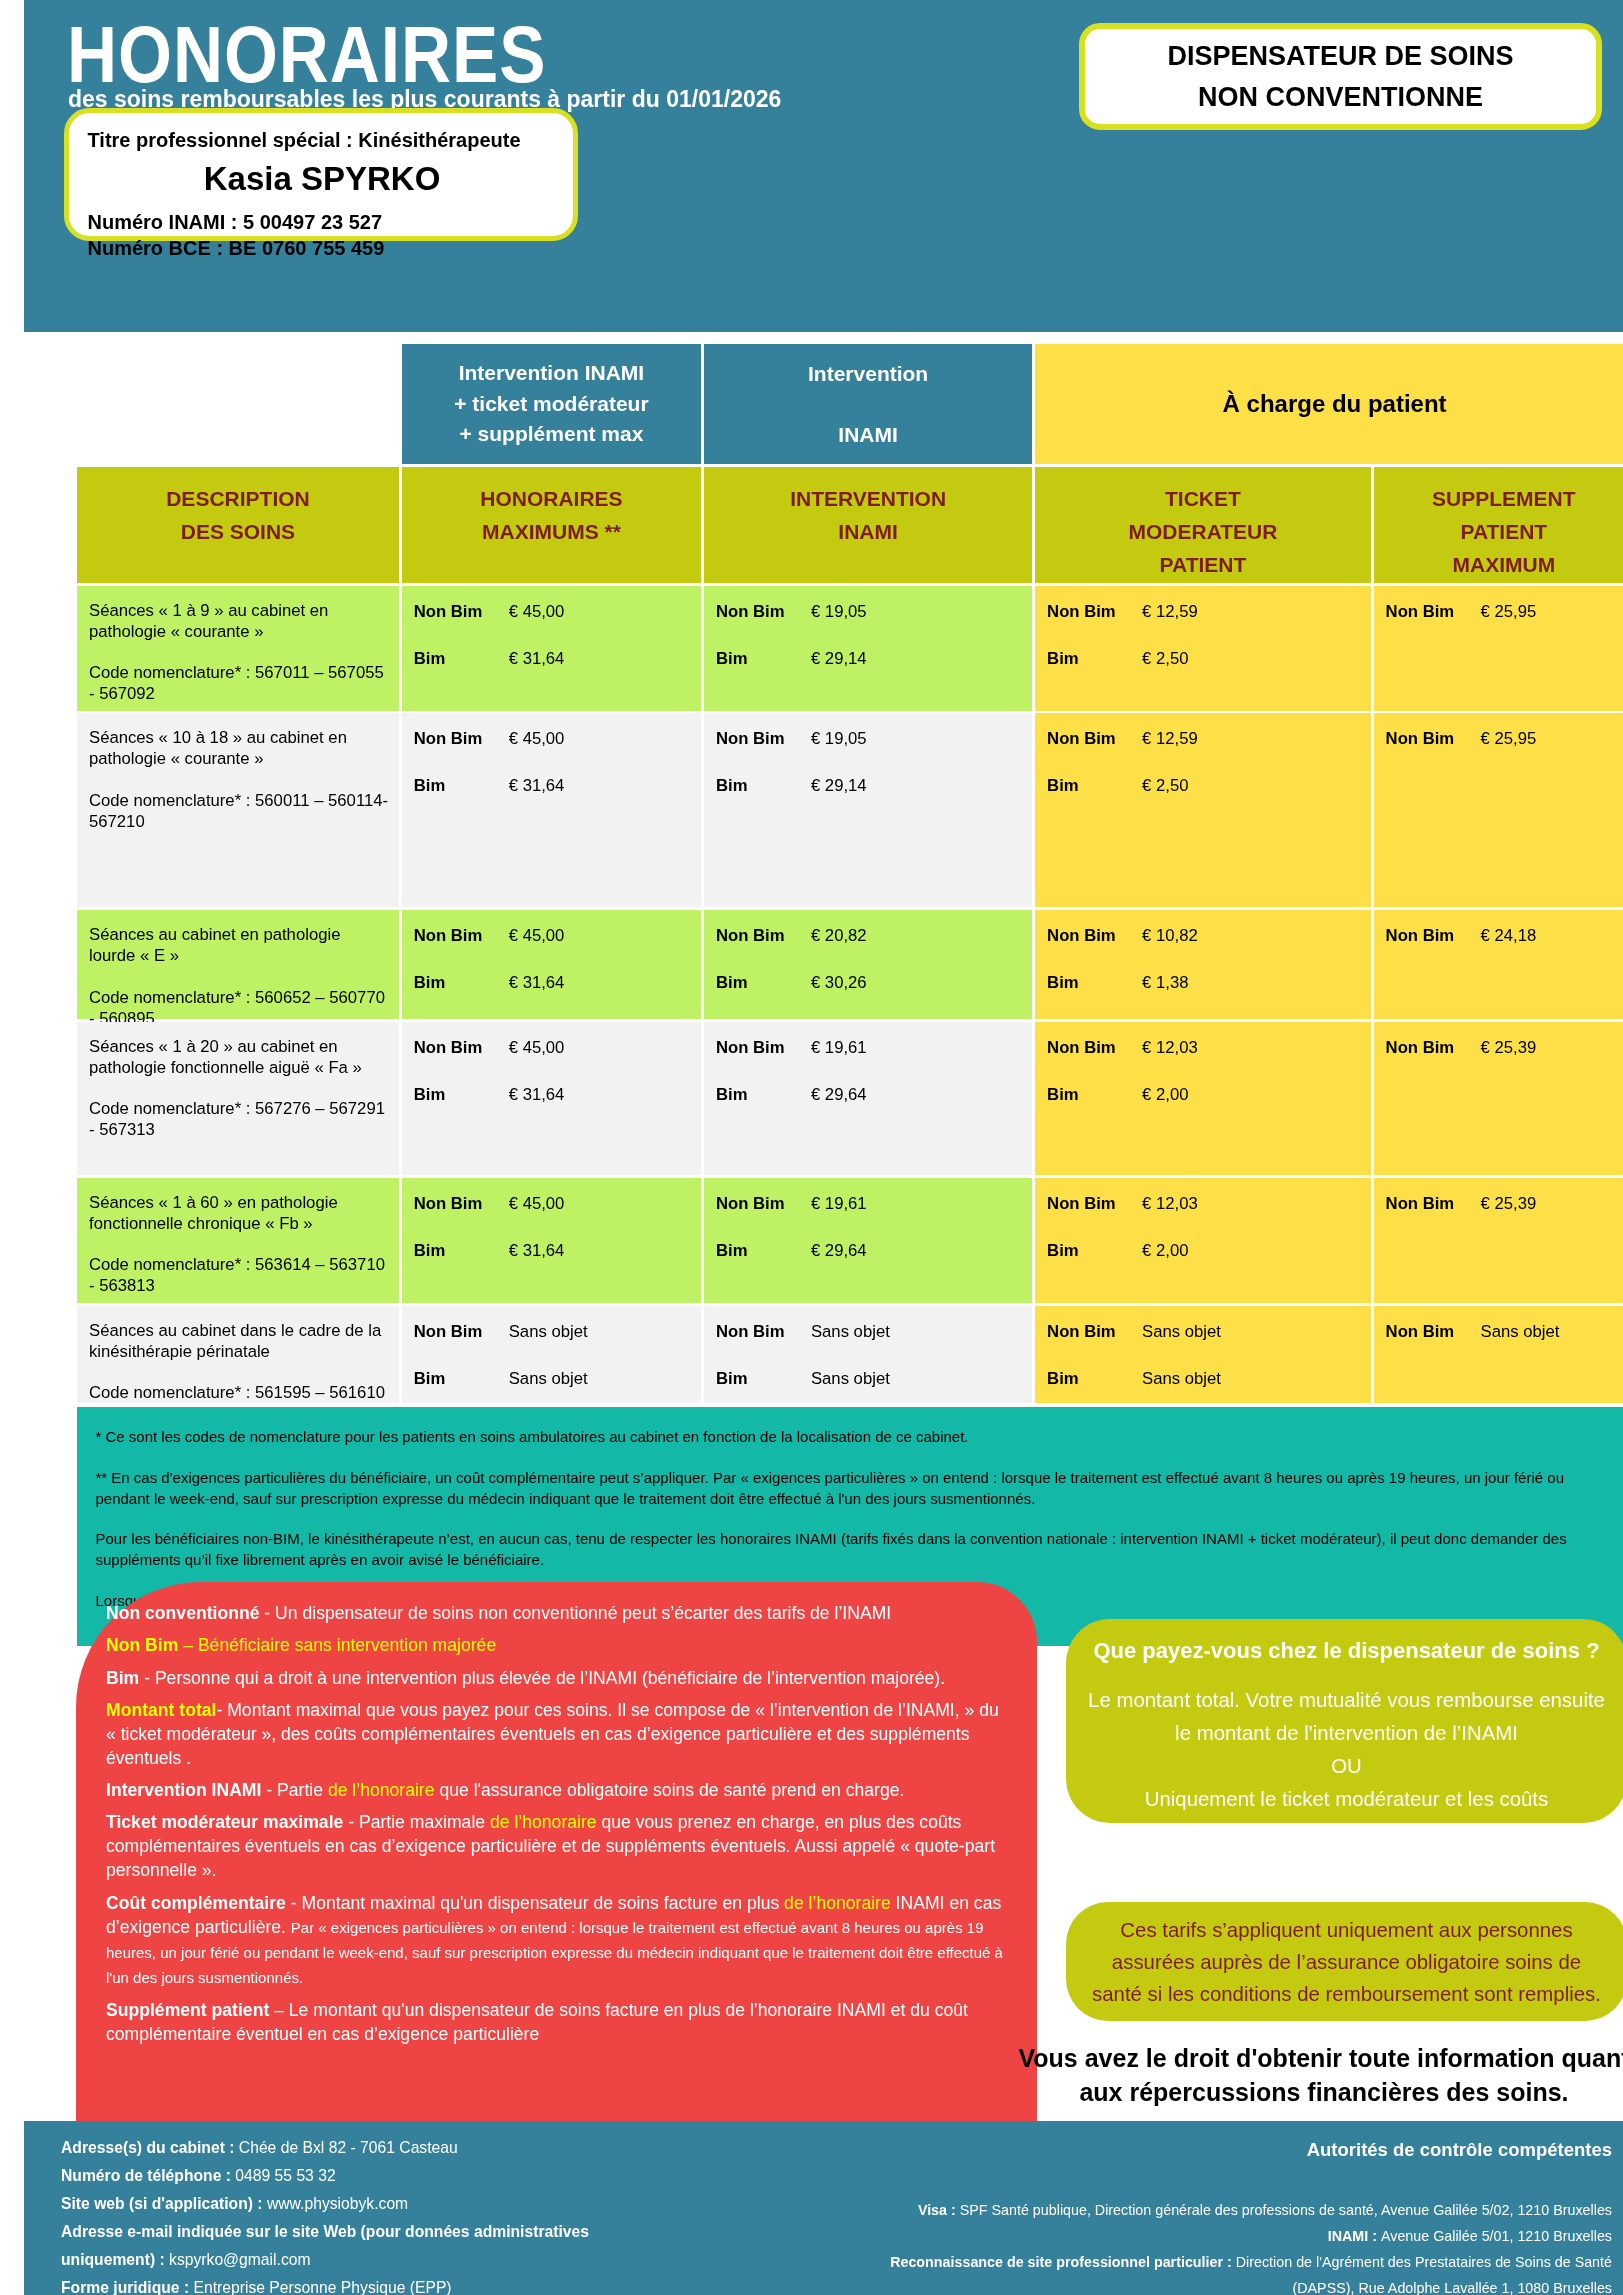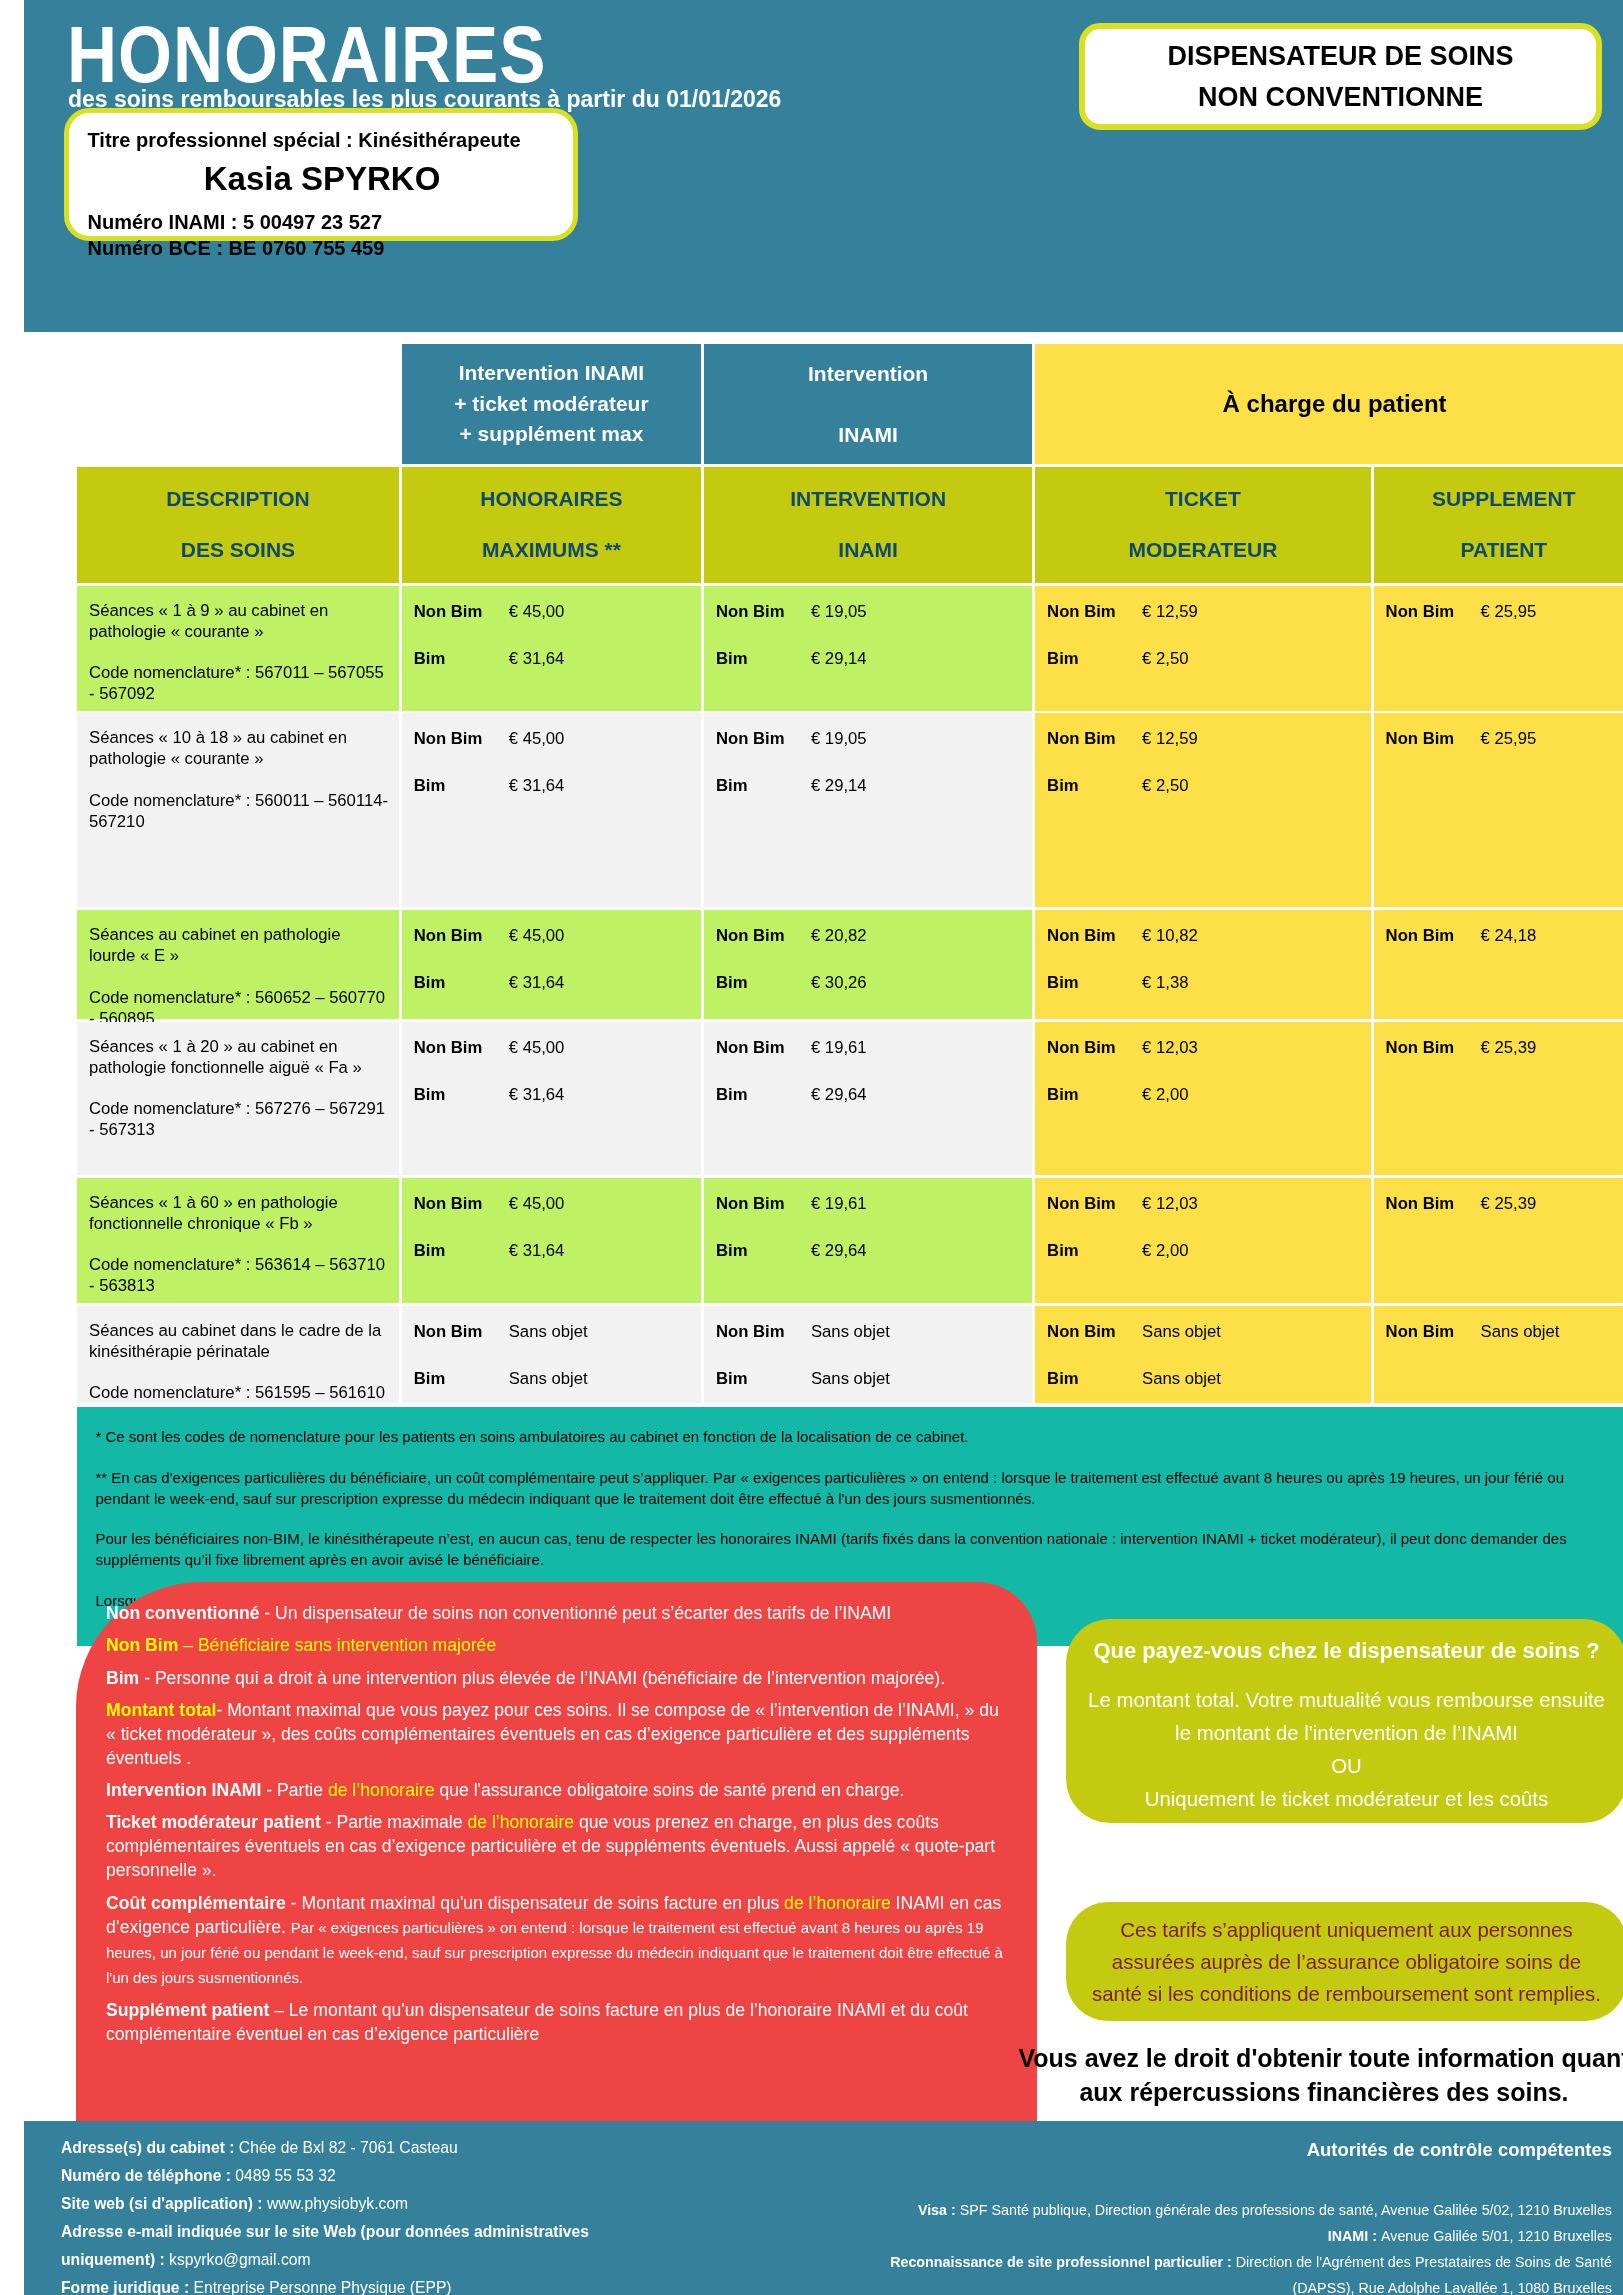--- a/index.html
+++ b/index.html
@@ -17,21 +17,21 @@
   .status-card{position:absolute;left:1055px;top:23px;width:511px;height:95px;background:#fff;
                border:6px solid #D9E021;border-radius:21px;display:flex;flex-direction:column;
                align-items:center;justify-content:center;text-align:center;}
   .status-card div{font-size:27px;font-weight:bold;line-height:41px;}
   
   .table{position:absolute;left:53px;top:344px;width:1557px;display:grid;
          grid-template-columns:701fr 652fr 715fr 731fr 567fr;
          grid-template-rows:120px 116px 125px 194px 109px 153px 125px 97px;
          column-gap:2.8px;row-gap:2.8px;}
   .bg-teal{background:#35809B;color:#fff;}
-  .bg-olive{background:#C4CA10;color:#0c4a6e;gap:18px;}
+  .bg-olive{background:#C4CA10;color:#7f1d1d;}
   .bg-gray{background:#fde047;}
   .bg-white{background:#bef264;}
   .bg-alt{background:#F2F2F2;}
   .ghead{display:flex;flex-direction:column;align-items:center;justify-content:center;text-align:center;
          font-weight:bold;font-size:21px;line-height:30.5px;}
   .ghead.wide{line-height:61px;}
   .achg{display:flex;align-items:center;justify-content:center;font-weight:bold;font-size:24px;color:#000;grid-column:4/6;}
   .colhead{display:flex;flex-direction:column;align-items:center;text-align:center;
            font-weight:bold;font-size:21px;line-height:33px;padding-top:15.7px;}
   .desc{padding:14px 10.2px 0 12px;font-size:16.7px;line-height:21px;}
@@ -380,21 +380,21 @@
     <p>Pour les bénéficiaires non-BIM, le kinésithérapeute n’est, en aucun cas, tenu de respecter les honoraires INAMI (tarifs fixés dans la convention nationale : intervention INAMI + ticket modérateur), il peut donc demander des suppléments qu’il fixe librement après en avoir avisé le bénéficiaire.</p>
     <p>Lorsque le kinésithérapeute non-conventionné applique le tiers payant, il est tenu de respecter les honoraires INAMI</p>
   </div>
 
   <div class="legend">
     <p><b>Non conventionné</b><span> - Un dispensateur de soins non conventionné peut s’écarter des tarifs de l’INAMI</span></p>
     <p class="hl"><b>Non Bim</b><span> – Bénéficiaire sans intervention majorée</span></p>
     <p><b>Bim</b><span> - Personne qui a droit à une intervention plus élevée de l’INAMI (bénéficiaire de l’intervention majorée).</span></p>
     <p><b class="hl">Montant total</b><span>- Montant maximal que vous payez pour ces soins. Il se compose de « l’intervention de l’INAMI, » du « ticket modérateur », des coûts complémentaires éventuels en cas d’exigence particulière et des suppléments éventuels .</span></p>
     <p><b>Intervention INAMI</b><span> - Partie </span><span class="hl">de l’honoraire</span><span> que l'assurance obligatoire soins de santé prend en charge.</span></p>
-    <p><b>Ticket modérateur patient</b><span> - Partie maximale </span><span class="hl">de l’honoraire</span><span> que vous prenez en charge, en plus des coûts complémentaires éventuels en cas d’exigence particulière et de suppléments éventuels. Aussi appelé « quote-part personnelle ».</span></p>
+    <p><b>Ticket modérateur maximale</b><span> - Partie maximale </span><span class="hl">de l’honoraire</span><span> que vous prenez en charge, en plus des coûts complémentaires éventuels en cas d’exigence particulière et de suppléments éventuels. Aussi appelé « quote-part personnelle ».</span></p>
     <p><b>Coût complémentaire</b><span> - Montant maximal qu'un dispensateur de soins facture en plus </span><span class="hl">de l’honoraire</span><span> INAMI en cas d’exigence particulière. </span><span class="smalltxt">Par « exigences particulières » on entend : lorsque le traitement est effectué avant 8 heures ou après 19 heures, un jour férié ou pendant le week-end, sauf sur prescription expresse du médecin indiquant que le traitement doit être effectué à l'un des jours susmentionnés.</span></p>
     <p><b>Supplément patient</b><span> – Le montant qu'un dispensateur de soins facture en plus de l’honoraire INAMI et du coût complémentaire éventuel en cas d’exigence particulière</span></p>
   </div>
 
   <div class="paybox">
     <div class="ptitle">Que payez-vous chez le dispensateur de soins ?</div>
     <div class="pbody">
       <div>Le montant total. Votre mutualité vous rembourse ensuite le montant de l'intervention de l’INAMI</div>
       <div>OU</div>
       <div>Uniquement le ticket modérateur et les coûts complémentaire éventuels (si le dispensateur applique le tiers payant)</div>

